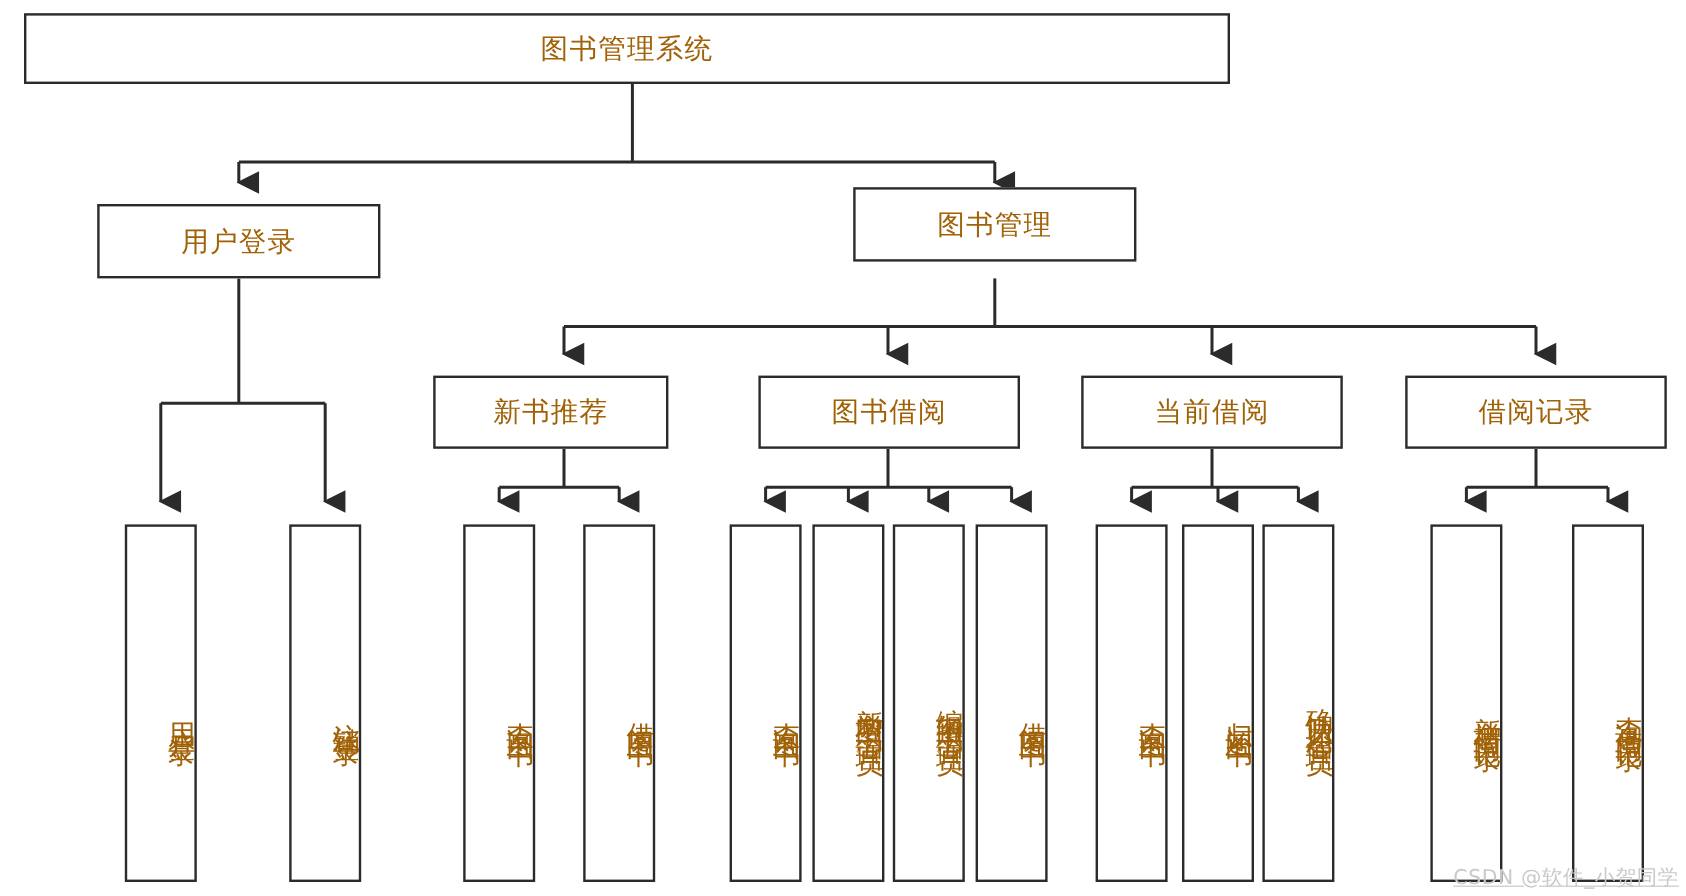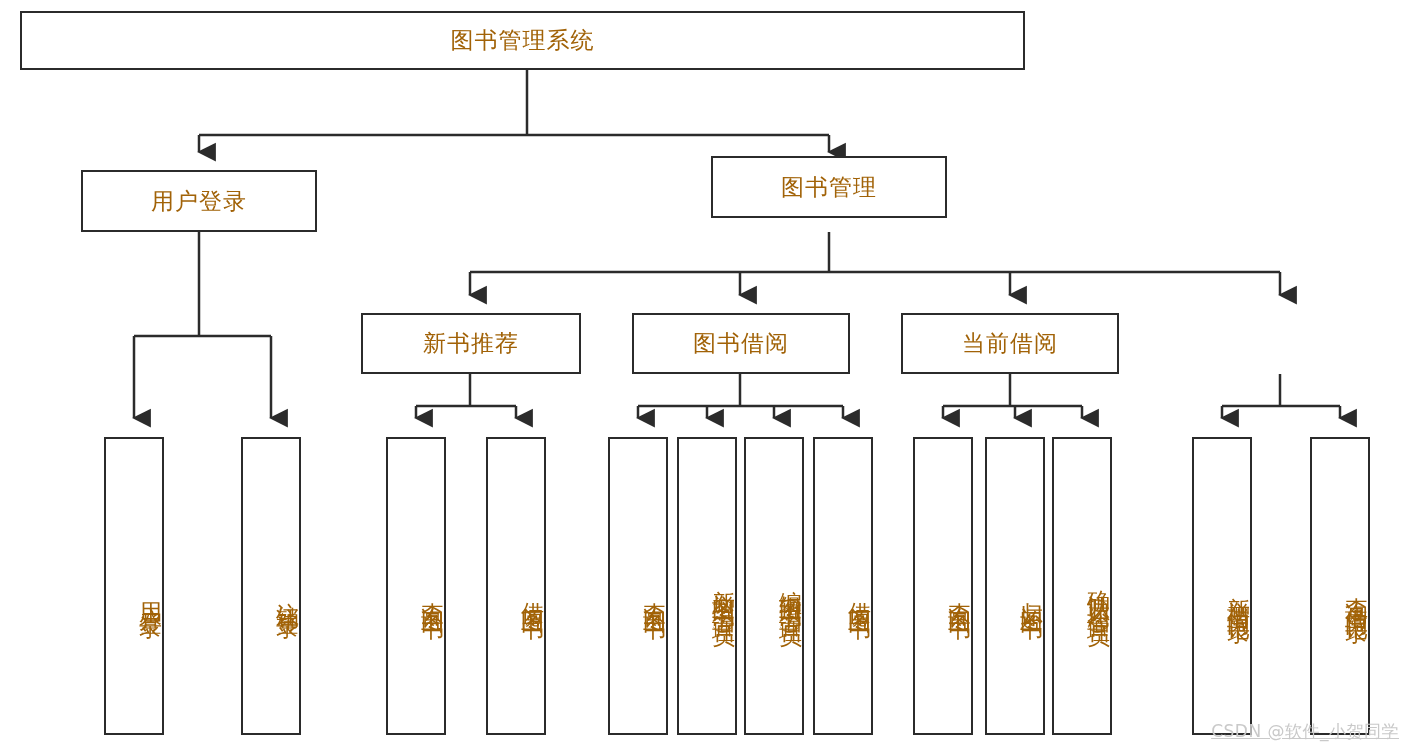--- a/index.html
+++ b/index.html
@@ -76,28 +76,31 @@
     <span>图书管理系统</span>
   </div>
 
   <div class="node h" style="left:81px;top:170px;width:236px;height:62px;">
     <span>用户登录</span>
   </div>
   <div class="node h" style="left:711px;top:156px;width:236px;height:62px;">
     <span>图书管理</span>
   </div>
 
-  <div class="node h" style="left:361px;top:313px;width:220px;height:61px;">
+  <div class="node h" style="left:361px;top:313px;width:196px;height:61px;">
     <span>新书推荐</span>
   </div>
   <div class="node h" style="left:632px;top:313px;width:218px;height:61px;">
     <span>图书借阅</span>
   </div>
   <div class="node h" style="left:901px;top:313px;width:218px;height:61px;">
     <span>当前借阅</span>
+  </div>
+  <div class="node h" style="left:1171px;top:313px;width:218px;height:61px;">
+    <span>借阅记录</span>
   </div>
 
   <div class="node v" style="left:104px;top:437px;width:60px;height:298px;">
     <span>用户登录</span>
   </div>
   <div class="node v" style="left:241px;top:437px;width:60px;height:298px;">
     <span>注销登录</span>
   </div>
   <div class="node v" style="left:386px;top:437px;width:60px;height:298px;">
     <span>查询图书</span>

